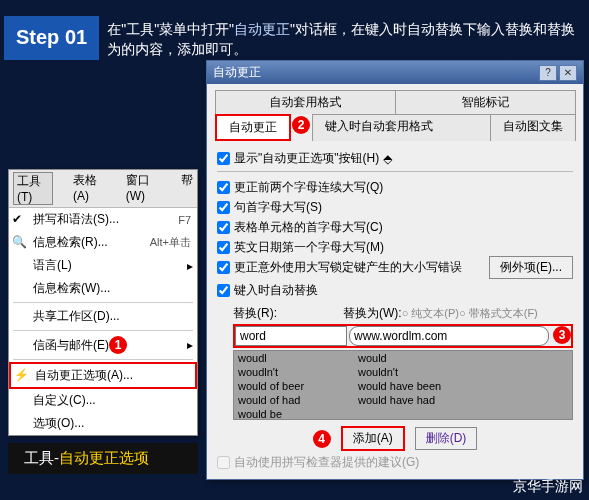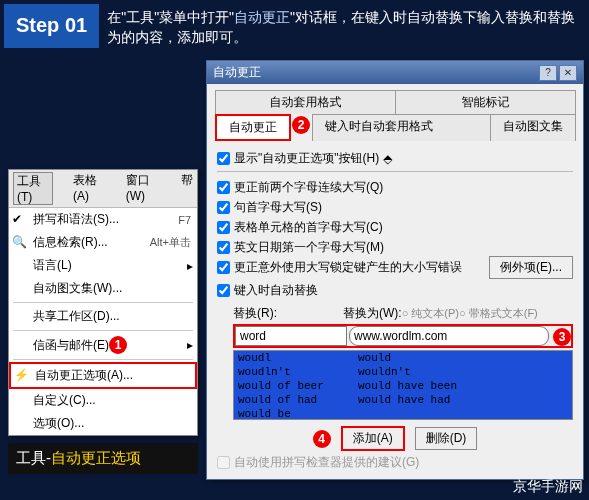--- a/index.html
+++ b/index.html
@@ -1,50 +1,50 @@
 <!DOCTYPE html>
 <html><head>
 <meta charset="utf-8">
 <style>
 * { box-sizing: border-box; margin: 0; padding: 0; }
 body { font-family: "SimSun", "Microsoft YaHei", sans-serif; font-size: 12px; background: #0a1838; width: 589px; height: 500px; position: relative; overflow: hidden; }
-.step-banner { position: absolute; top: 4px; left: 4px; right: 4px; height: 44px; display: flex; }
+.step-banner { position: absolute; top: 16px; left: 4px; right: 4px; height: 44px; display: flex; }
 .step-badge { background: #1856b0; color: #fff; font-family: Arial, sans-serif; font-weight: bold; font-size: 20px; padding: 10px 12px; }
 .step-text { background: #0a1838; color: #fff; flex: 1; padding: 4px 8px; font-size: 14px; line-height: 1.4; }
 .step-text .hl { color: #c0d8ff; }
 .tools-menu { position: absolute; top: 169px; left: 8px; width: 190px; background: #f0f0f0; border: 1px solid #8a8a8a; box-shadow: 2px 2px 4px rgba(0,0,0,.4); }
 .menu-bar { background: #e8e8e8; border-bottom: 1px solid #bbb; padding: 2px 4px; font-size: 12px; display: flex; gap: 20px; }
 .menu-bar span:first-child { border: 1px solid #888; padding: 0 3px; background: #ddd; }
 .menu-list { background: #fff; }
 .menu-item { display: flex; align-items: center; padding: 3px 6px 3px 24px; position: relative; font-size: 12px; }
 .menu-item .acc { position: absolute; right: 6px; color: #555; font-size: 11px; }
 .menu-item .ico { position: absolute; left: 3px; width: 16px; height: 16px; }
 .menu-item .arrow { position: absolute; right: 4px; }
 .menu-sep { height: 1px; background: #ccc; margin: 2px 4px; }
 .menu-item.boxed { border: 2px solid #e00; }
-.caption-bar { position: absolute; top: 443px; left: 8px; width: 190px; background: #111; color: #fff; padding: 6px 8px; font-size: 15px; }
+.caption-bar { position: absolute; top: 443px; left: 8px; width: 190px; background: #111; color: #fff; padding: 6px 16px; font-size: 15px; }
 .caption-bar .hl { color: #ffd400; }
 .dialog { position: absolute; top: 60px; left: 206px; width: 378px; height: 420px; background: #efefef; border: 1px solid #4a6b99; box-shadow: 2px 2px 6px rgba(0,0,0,.4); }
 .titlebar { background: linear-gradient(#6a8cc0,#3a5e9a); color: #fff; padding: 3px 6px; font-size: 12px; display: flex; align-items: center; }
 .titlebar .tbtns { margin-left: auto; display: flex; gap: 2px; }
 .titlebar .tbtn { width: 18px; height: 16px; background: #c8d4e8; border: 1px solid #5a7aac; font-size: 10px; text-align: center; line-height: 14px; color: #333; }
 .tabs-row { display: flex; padding: 6px 8px 0; gap: 0; font-size: 12px; }
 .tab { border: 1px solid #999; border-bottom: none; padding: 3px 12px; background: #e8e8e8; margin-right: -1px; }
 .tab.active { background: #fff; }
 .tab.boxed { border: 2px solid #e00; }
 .badge { display: inline-block; width: 18px; height: 18px; border-radius: 50%; background: #e00; color: #fff; text-align: center; line-height: 18px; font-size: 12px; font-weight: bold; vertical-align: middle; }
 .dialog-body { padding: 6px 10px; font-size: 12px; }
 .chk { display: flex; align-items: center; gap: 4px; margin: 3px 0; }
 .chk input { width: 13px; height: 13px; }
 .btn { background: #efefef; border: 1px solid #888; padding: 2px 10px; font-size: 12px; }
 .replace-row { display: flex; gap: 0; margin-top: 6px; font-size: 12px; align-items: center; }
 .input-row { display: flex; gap: 2px; margin-top: 2px; }
 .input-row input { border: 1px solid #7a7a7a; padding: 2px 4px; font-size: 12px; }
-.input-row.boxed { border: 2px solid #e00; align-items: flex-end; }
-.list { border: 1px solid #888; background: #1d4ed8; height: 70px; margin-top: 2px; overflow: hidden; font-family: Liberation Mono, monospace; font-size: 11px; }
+.input-row.boxed { border: 2px solid #e00; }
+.list { border: 1px solid #888; background: #a3a3a3; height: 70px; margin-top: 2px; overflow: hidden; font-family: Liberation Sans, sans-serif; font-size: 11px; }
 .list-row { display: flex; padding: 1px 4px; }
 .list-row span:first-child { width: 120px; }
 .btn-row { display: flex; justify-content: center; gap: 10px; margin-top: 6px; align-items: center; }
 .btn.boxed { border: 2px solid #e00; }
 .source-tag { position: absolute; bottom: 4px; right: 6px; color: #fff; font-size: 14px; }
 .radio-lbl { color: #888; font-size: 11px; }
 .subchk { margin-left: 16px; }
 </style>
 </head>
 <body>
@@ -72,21 +72,21 @@
     <div class="menu-item">
       <span class="ico">🔍</span>
       <span>信息检索(R)...</span>
         <span class="acc">Alt+单击</span>
     </div>
     <div class="menu-item">
       <span>语言(L)</span>
         <span class="arrow">▸</span>
     </div>
     <div class="menu-item">
-        <span>自动图文集(W)...</span>
+        <span>信息检索(W)...</span>
       </div>
     <div class="menu-sep"></div>
     <div class="menu-item">
         <span>共享工作区(D)...</span>
       </div>
     <div class="menu-sep"></div>
     <div class="menu-item">
       <span>信函与邮件(E)</span>
         <span class="badge">1</span>
         <span class="arrow">▸</span>
@@ -199,21 +199,21 @@
           <span>would have had</span>
         </div>
       <div class="list-row">
           <span>would be</span>
         </div>
     </div>
 
     <div class="btn-row">
       <span class="badge">4</span>
       <button class="btn boxed">添加(A)</button>
-      <button class="btn" style="color:#000000">删除(D)</button>
+      <button class="btn" style="color:#4c1d95">删除(D)</button>
     </div>
 
     <div class="chk" style="color:#999">
       <input type="checkbox" disabled="" style="">
         <span>自动使用拼写检查器提供的建议(G)</span>
     </div>
   </div>
 
 </div>
 

